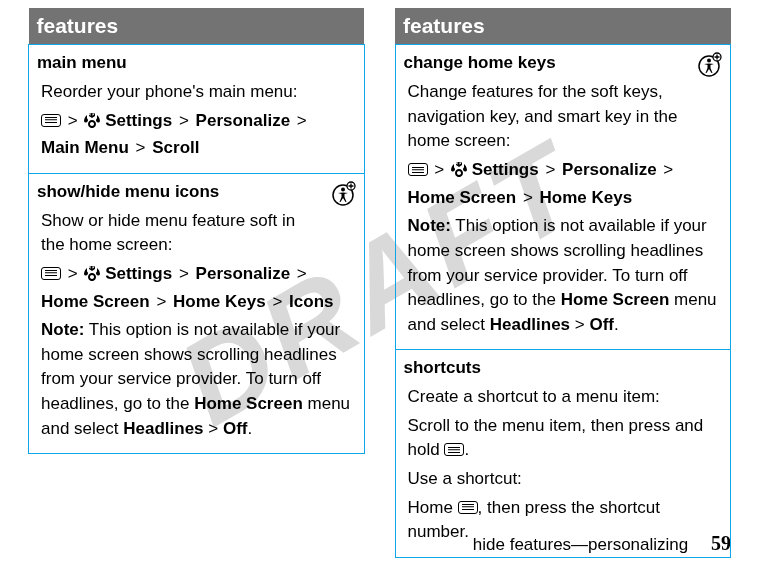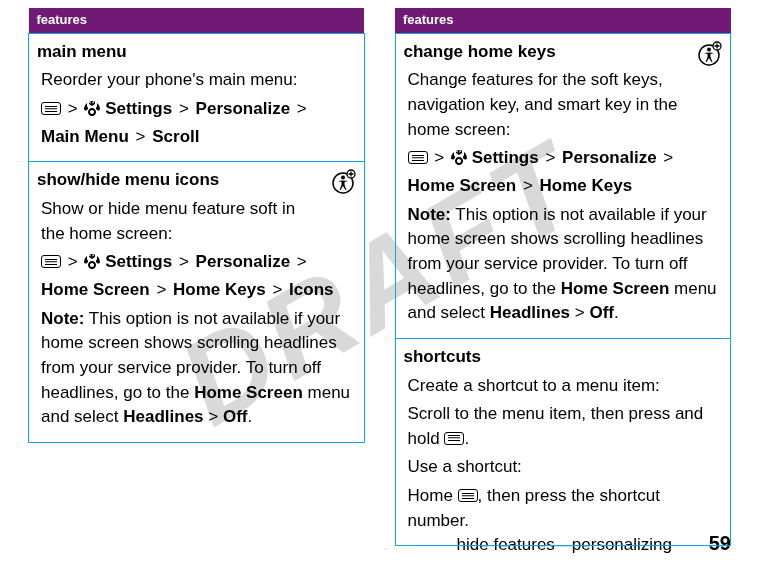--- a/index.html
+++ b/index.html
@@ -36,25 +36,25 @@
     width: 340px;
   }
   table.feat {
     border-collapse: collapse;
     width: 100%;
     font-size: 17px;
     line-height: 1.45;
   }
   table.feat th {
     text-align: left;
-    background: #701a75;
+    background: #737373;
     color: #fff;
     padding: 3px 8px;
     font-weight: bold;
-    font-size: 13px;
+    font-size: 21px;
   }
   table.feat td {
     border: 1px solid #0ea5e9;
     padding: 6px 8px 8px 8px;
     vertical-align: top;
   }
   .title { font-weight: bold; display: block; margin-bottom: 4px; }
   .cond { font-family: "Arial Narrow", Arial, sans-serif; font-weight: bold; font-stretch: condensed; }
   .menu-key {
     display: inline-block;
@@ -85,21 +85,21 @@
   .badge {
     float: right;
     margin-left: 6px;
   }
   .footer {
     position: absolute;
     bottom: 10px;
     right: 28px;
     font-size: 17px;
   }
-  .pagenum { font-weight: bold; font-size: 20px; margin-left: 32px; }
+  .pagenum { font-weight: bold; font-size: 20px; margin-left: 18px; font-family: Liberation Serif, serif; }
   .gt { margin: 0 2px; }
   .note { font-weight: bold; }
   p { margin: 4px 4px; }
 </style>
 </head>
 <body>
 
 <div class="watermark">DRAFT</div>
 
 <div class="page">

